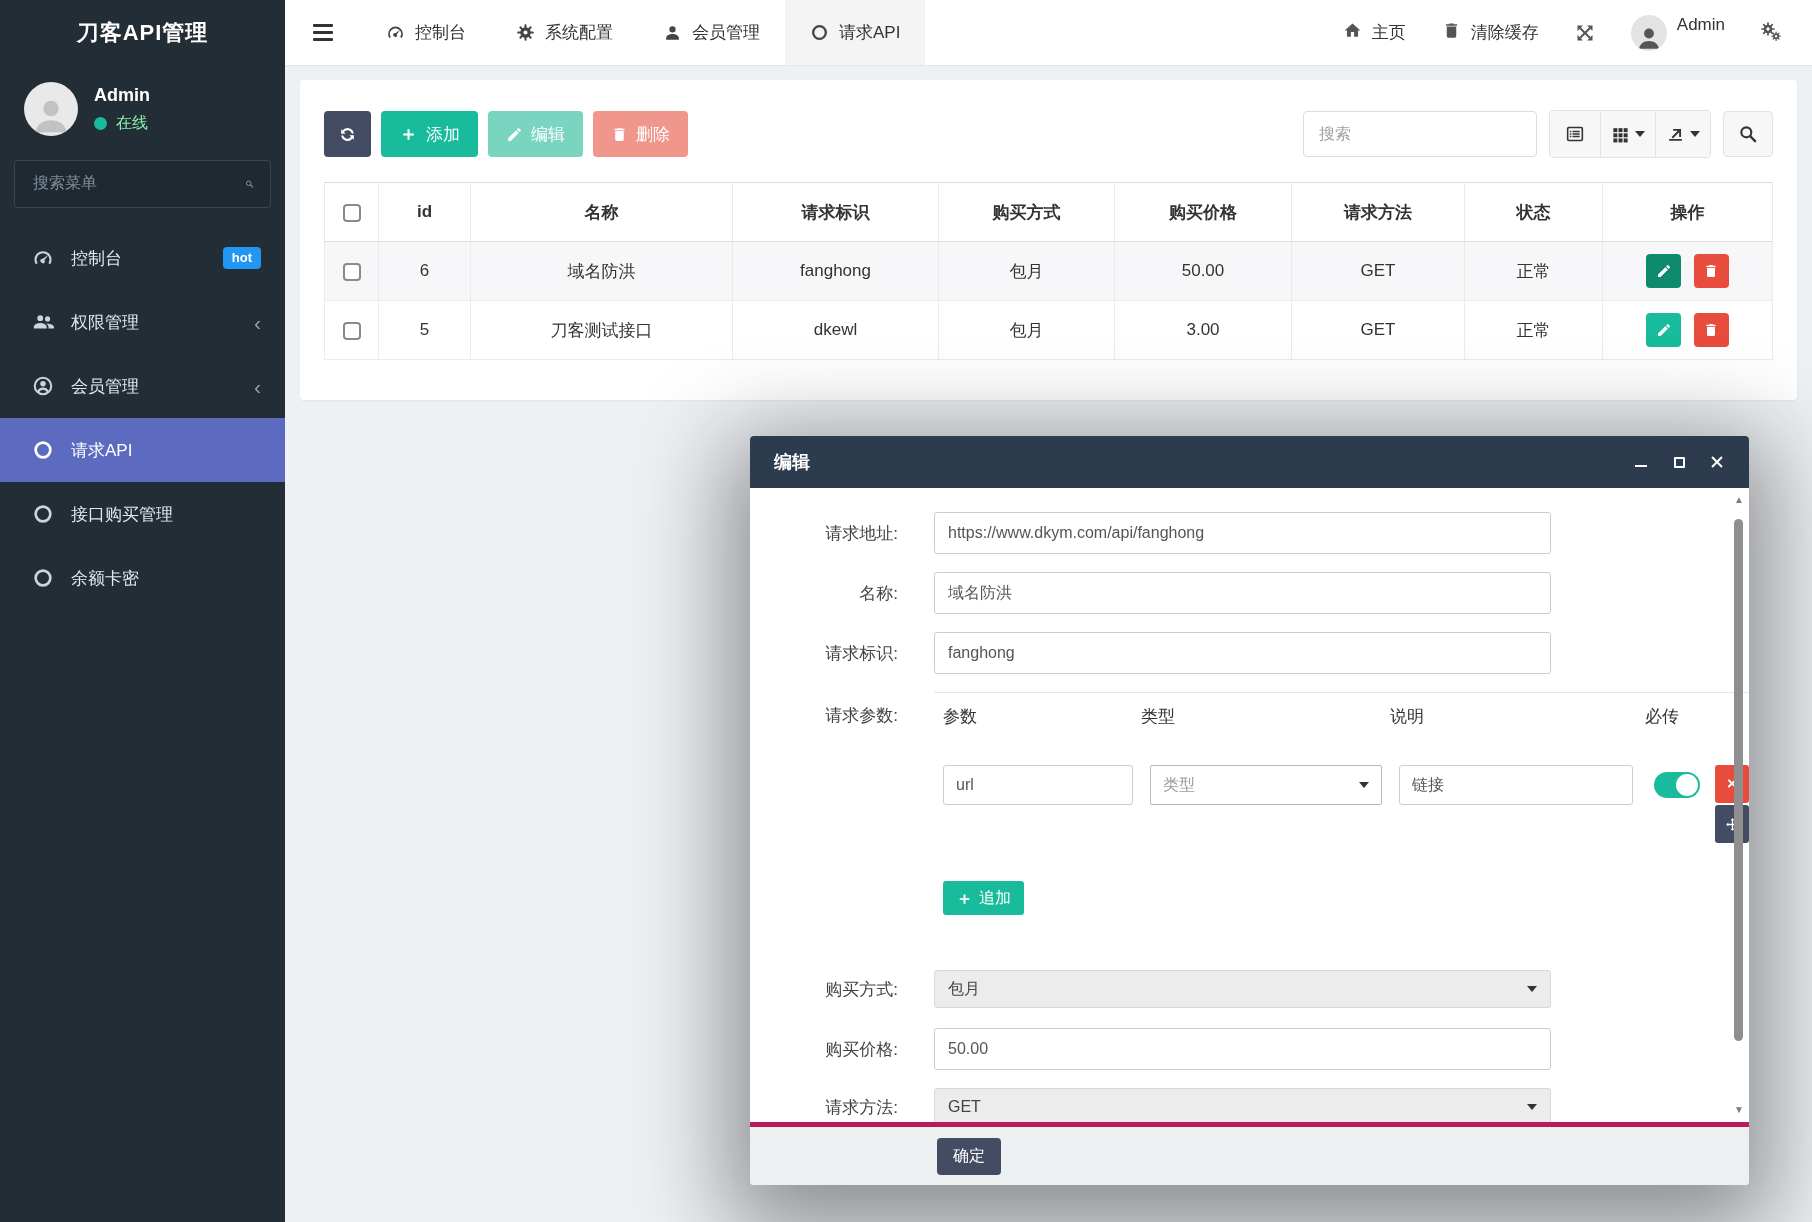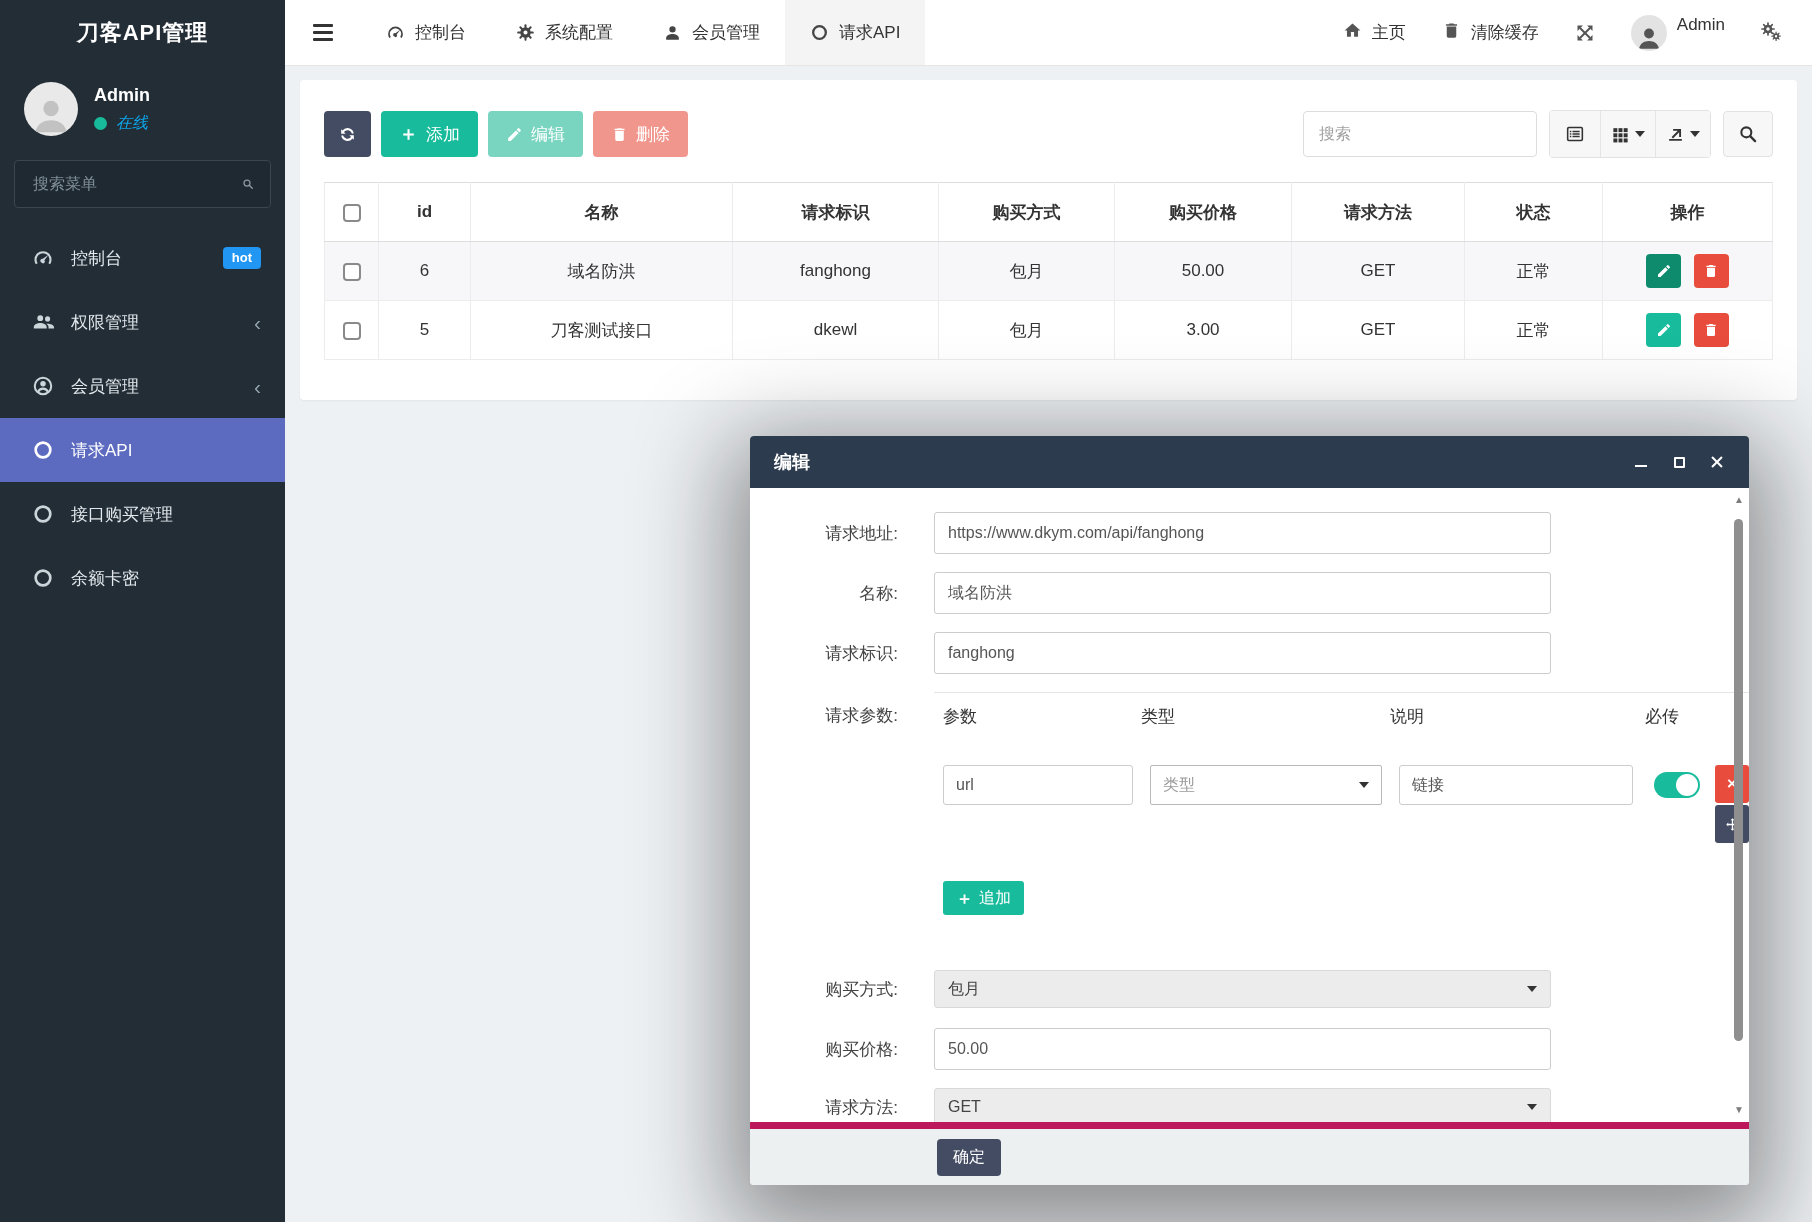--- a/index.html
+++ b/index.html
@@ -8,24 +8,24 @@
   .app { position:relative; width:1812px; height:1222px; overflow:hidden; background:#eef1f4; display:flex; }
   svg.sprite { position:absolute; width:0; height:0; }
   .ic { display:inline-block; vertical-align:middle; }
 
   
   .sidebar { width:285px; min-width:285px; background:#222d36; height:100%; }
   .brand { height:66px; display:flex; align-items:center; justify-content:center; color:#fff; font-size:22px; font-weight:700; letter-spacing:1px; }
   .user-panel { display:flex; align-items:center; gap:16px; padding:16px 24px 20px; }
   .avatar-lg { width:54px; height:54px; border-radius:50%; background:#e9e9e9; color:#c2c2c2; display:flex; align-items:center; justify-content:center; overflow:hidden; }
   .user-name { font-size:18px; font-weight:700; color:#fff; margin-bottom:7px; }
-  .user-status { display:flex; align-items:center; gap:9px; color:#0ea5e9; font-size:16px;font-style:italic; }
+  .user-status { display:flex; align-items:center; gap:9px; color:#86efac; font-size:16px; }
   .dot { width:13px; height:13px; border-radius:50%; background:#18bc9c; }
   .side-search { margin:4px 14px 18px; height:48px; background:#1f2932; border:1px solid #3a4750; border-radius:4px; display:flex; align-items:center; padding:0 16px; }
-  .side-search input { flex:1; background:transparent; border:none; outline:none; color:#cfd8dc; font-size:16px; font-family:Liberation Sans, sans-serif; }
+  .side-search input { flex:1; background:transparent; border:none; outline:none; color:#cfd8dc; font-size:16px; font-family:Liberation Mono, monospace; }
   .side-search input::placeholder { color:#7f8e98; }
   .side-search .ic { color:#8a99a3; }
   .menu-item { height:64px; display:flex; align-items:center; padding:0 24px 0 32px; color:#e2e8ec; font-size:17px; gap:17px; cursor:pointer; position:relative; }
   .menu-item .mi-icon { color:#ccd5da; flex-shrink:0; }
   .menu-item.active { background:#5c6bc0; color:#fff; }
   .menu-item.active .mi-icon { color:#fff; }
   .badge-hot { margin-left:auto; background:#2196f3; color:#fff; font-size:13px; font-weight:700; padding:3px 9px; border-radius:4px; line-height:1.2; }
   .chev { margin-left:auto; color:#95a5ae; font-size:21px; line-height:1; }
   .chev::after { content:"‹"; }
 
@@ -99,21 +99,21 @@
   .toggle { width:46px; height:26px; border-radius:14px; background:#18bc9c; margin-left:21px; position:relative; cursor:pointer; flex-shrink:0; }
   .toggle i { position:absolute; right:2px; top:2px; width:22px; height:22px; border-radius:50%; background:#fff; }
   .param-btns { display:flex; flex-direction:column; gap:2px; margin-left:15px; transform:translateY(19px); }
   .pbtn { width:34px; height:38px; border:none; border-radius:3px; color:#fff; display:flex; align-items:center; justify-content:center; cursor:pointer; }
   .pbtn.x { background:#e74c3c; font-size:17px; font-weight:700; }
   .pbtn.x::before { content:"×"; }
   .pbtn.mv { background:#444c63; }
   .btn-append { height:34px; padding:0 13px; background:#18bc9c; color:#fff; border:none; border-radius:3px; font-size:16px; margin:57px 0 0 193px; display:inline-flex; gap:6px; align-items:center; cursor:pointer; font-family:inherit; }
   .gap-lg { height:55px; }
   .mb20 { margin-bottom:20px; }
-  .modal-footer { height:63px; min-height:63px; background:#ecf0f1; border-top:7px solid #be185d; display:flex; align-items:center; padding-left:187px; }
+  .modal-footer { height:63px; min-height:63px; background:#ecf0f1; border-top:5px solid #be185d; display:flex; align-items:center; padding-left:187px; }
   .btn-confirm { height:37px; padding:0 16px; background:#444c63; color:#fff; border:none; border-radius:4px; font-size:16px; cursor:pointer; font-family:inherit; }
   .m-scroll { position:absolute; top:58px; bottom:70px; right:2px; width:16px; z-index:5; }
   .m-arrow { position:absolute; left:0; width:16px; text-align:center; color:#7d7d7d; font-size:10px; cursor:pointer; }
   .m-up { top:0; } .m-down { bottom:0; }
   .m-thumb { position:absolute; top:25px; left:3px; width:9px; height:522px; background:#8f8f8f; border-radius:5px; cursor:pointer; }
 </style>
 </head>
 <body>
 
 <svg class="sprite" xmlns="http://www.w3.org/2000/svg">

